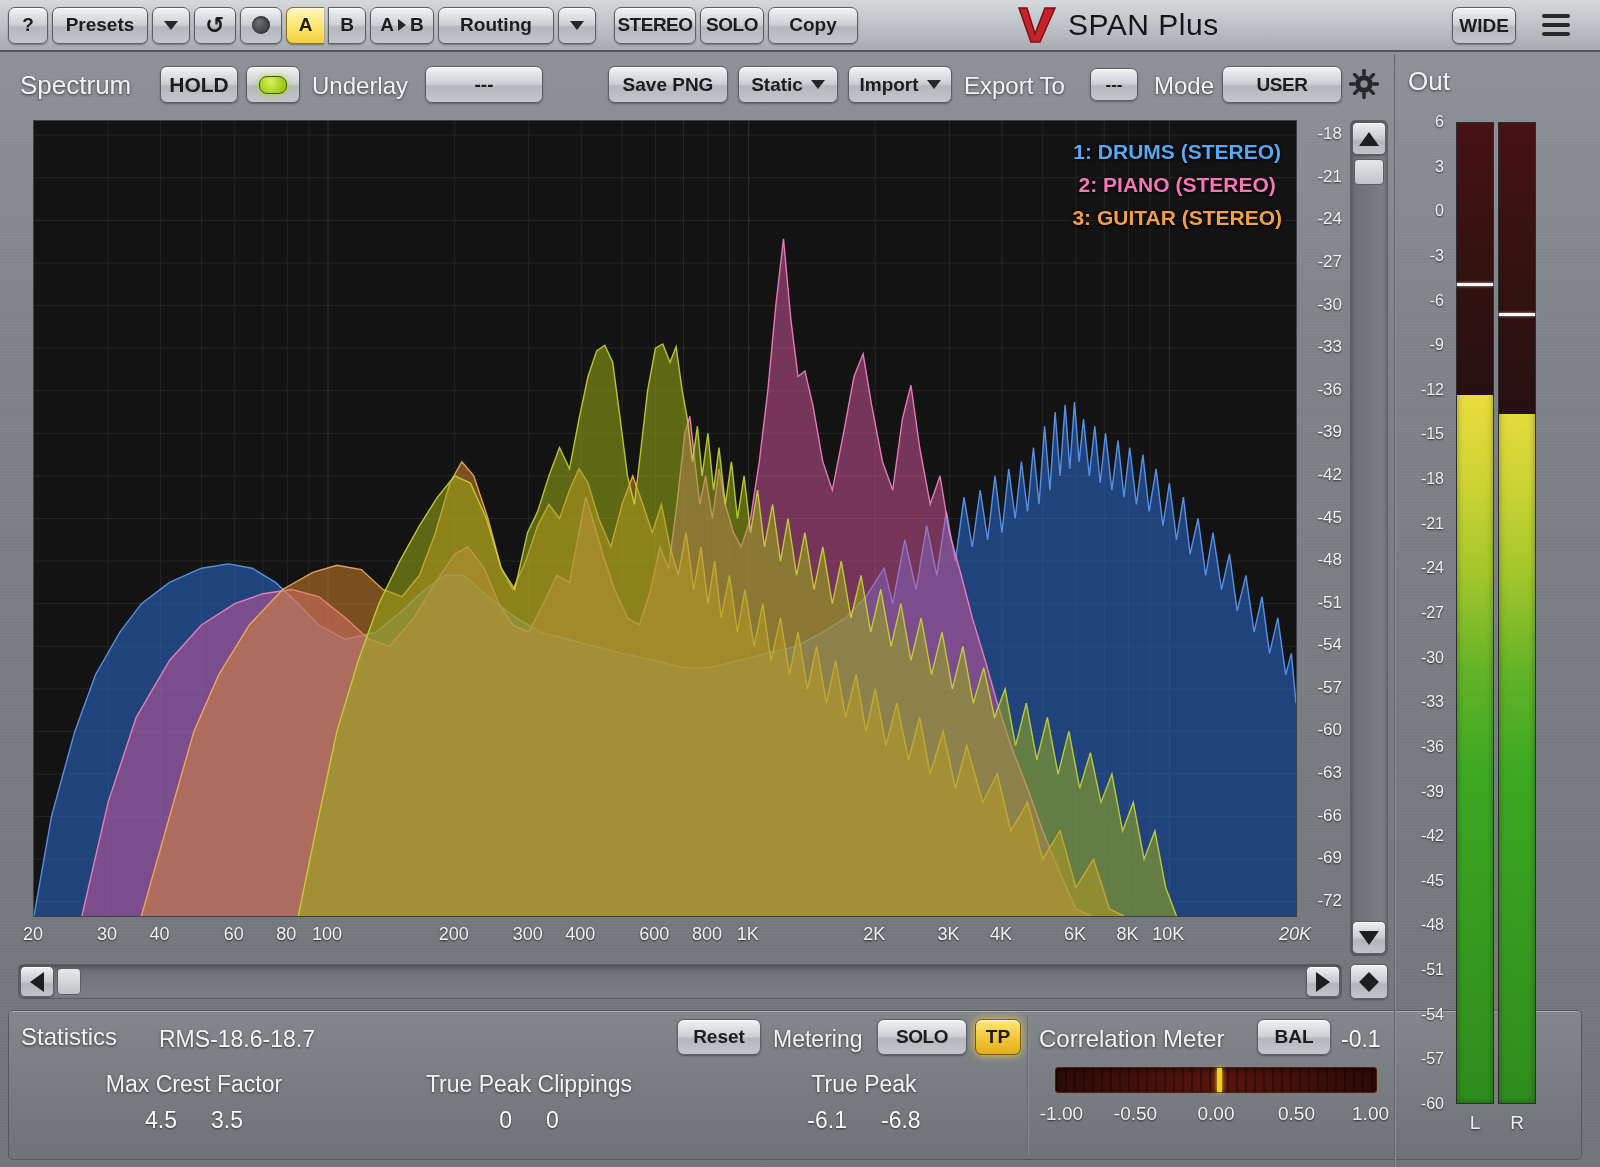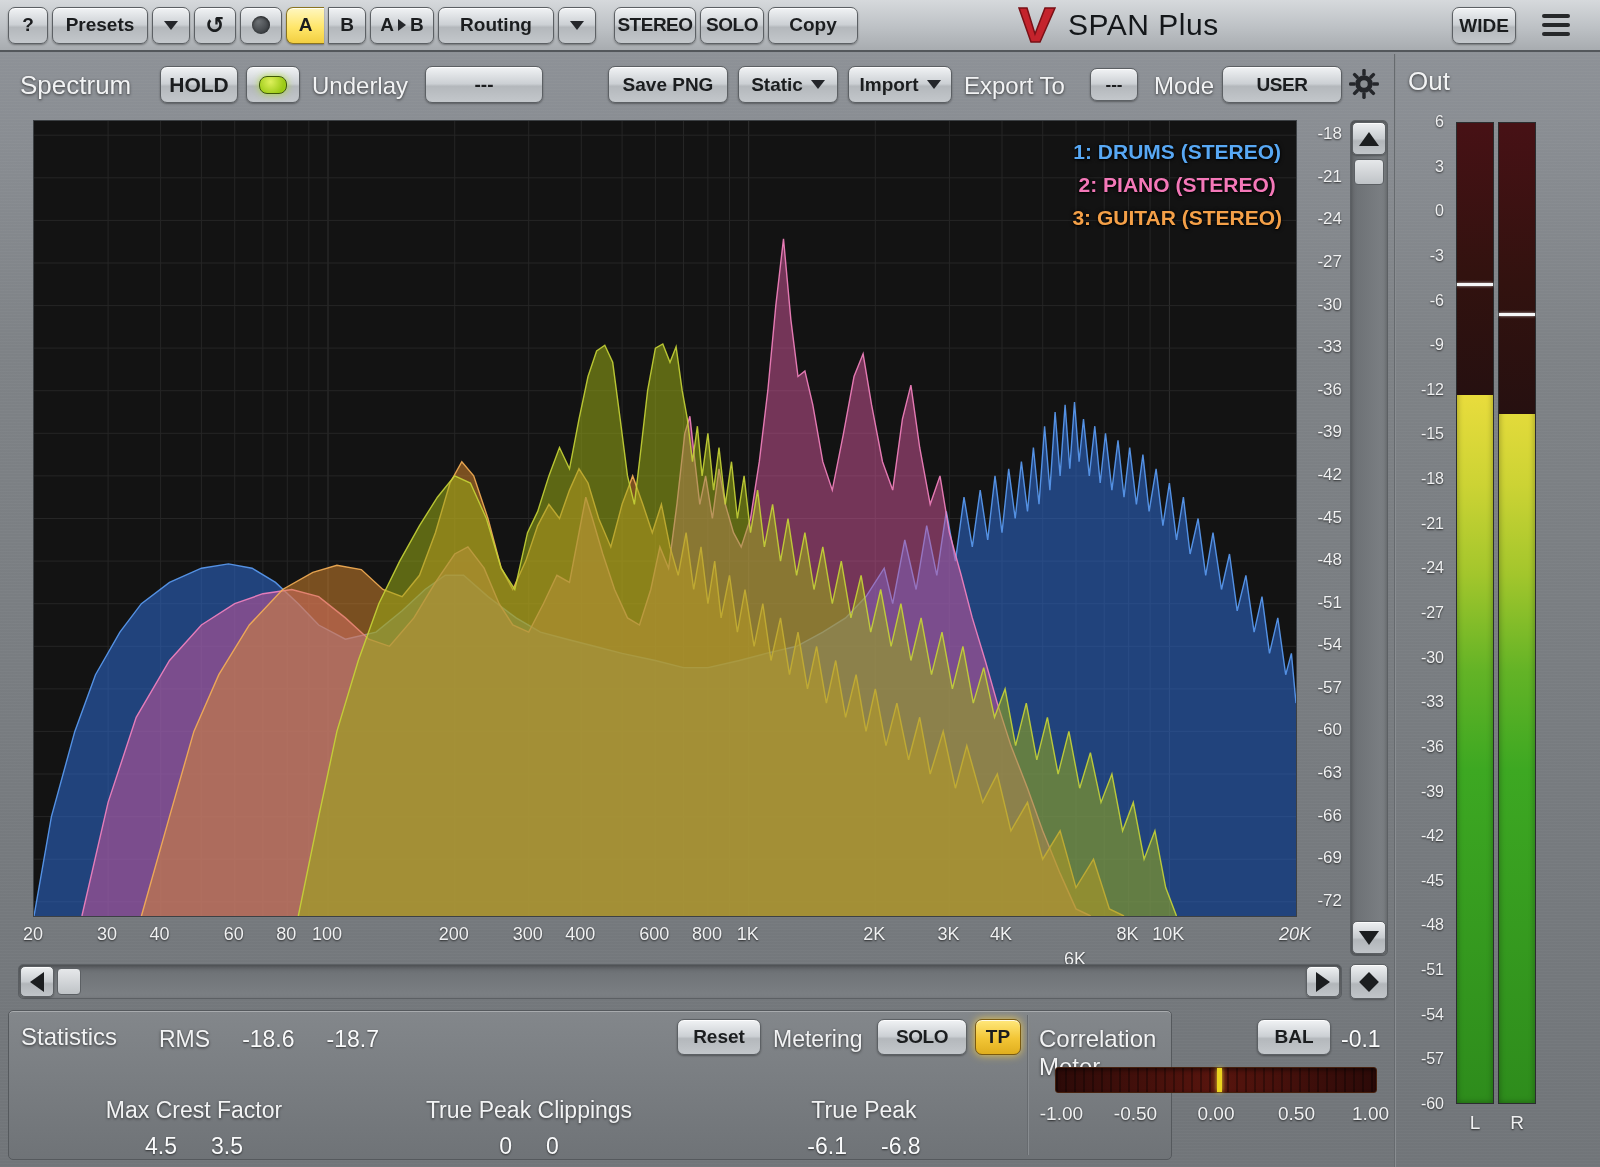--- a/index.html
+++ b/index.html
@@ -55,29 +55,29 @@
   .sq-btn{position:absolute;display:flex;align-items:center;justify-content:center;box-sizing:border-box;
     background:linear-gradient(180deg,#eef0f2 0%,#c8ccd0 50%,#b2b6ba 58%,#c1c5c9 100%);
     border:1px solid #5c6064;border-radius:5px;box-shadow:0 1px 2px rgba(0,0,0,.3),inset 0 1px 0 rgba(255,255,255,.8);}
   .tri-up-g{width:0;height:0;border-left:10px solid transparent;border-right:10px solid transparent;border-bottom:14px solid #1c1e20;}
   .tri-dn-g{width:0;height:0;border-left:10px solid transparent;border-right:10px solid transparent;border-top:14px solid #1c1e20;}
   .tri-lf-g{width:0;height:0;border-top:10px solid transparent;border-bottom:10px solid transparent;border-right:14px solid #1c1e20;}
   .tri-rt-g{width:0;height:0;border-top:10px solid transparent;border-bottom:10px solid transparent;border-left:14px solid #1c1e20;}
   .diamond{width:14px;height:14px;background:#1c1e20;transform:rotate(45deg);}
   .thumb{position:absolute;background:linear-gradient(180deg,#e6e8ea,#bfc3c7);border:1px solid #5c6064;border-radius:4px;box-sizing:border-box;}
   
-  .stats-panel{position:absolute;left:8px;top:1010px;width:1164px;height:150px;border-radius:5px;
+  .stats-panel{position:absolute;left:8px;top:1010px;width:1574px;height:150px;border-radius:5px;
     background:linear-gradient(180deg,#83878b,#6f7377);border:1px solid #55595d;
     box-shadow:inset 0 1px 0 rgba(255,255,255,.3);box-sizing:border-box;}
   .stats-divider{position:absolute;left:1018px;top:4px;bottom:4px;width:2px;
     background:linear-gradient(90deg,#55595d,#9a9ea2);}
   .sp-label{position:absolute;color:#f2f3f4;text-shadow:0 1px 3px rgba(0,0,0,.65);font-size:23px;}
   .sp-val{color:#fafbfc;font-size:23px;text-shadow:0 1px 2px rgba(0,0,0,.6);}
   .stat-group{position:absolute;text-align:center;}
-  .stat-group .gl{color:#f2f3f4;font-size:23px;text-shadow:0 1px 3px rgba(0,0,0,.6);margin-top:26px;}
+  .stat-group .gl{color:#f2f3f4;font-size:23px;text-shadow:0 1px 3px rgba(0,0,0,.6);}
   .stat-group .gv{display:flex;justify-content:center;gap:34px;margin-top:9px;}
   .corr-bar{position:absolute;left:1046px;top:56px;width:322px;height:26px;border:1px solid #46200e;border-radius:3px;box-sizing:border-box;
     background:repeating-linear-gradient(90deg,rgba(0,0,0,.3) 0 2px,transparent 2px 9px),
                linear-gradient(90deg,#2c0a08 0%,#58150e 50%,#2c0a08 100%);
     box-shadow:inset 0 2px 4px rgba(0,0,0,.5);}
   .corr-marker{position:absolute;top:0;bottom:0;width:5px;margin-left:-2px;background:#ecd41e;box-shadow:0 0 5px rgba(255,230,60,.9);}
   .corr-scale{position:absolute;left:1046px;top:92px;width:322px;height:24px;}
   .corr-scale span{position:absolute;transform:translateX(-50%);color:#f0f1f2;font-size:19px;text-shadow:0 1px 2px rgba(0,0,0,.7);}
   
   .meter-divider{position:absolute;left:1394px;top:54px;bottom:0;width:2px;background:linear-gradient(90deg,#55595d,#9a9ea2);}
@@ -296,21 +296,21 @@
       <span class="ftick" style="left: 23.299%;">100</span>
       <span class="ftick" style="left: 33.3333%;">200</span>
       <span class="ftick" style="left: 39.203%;">300</span>
       <span class="ftick" style="left: 43.3677%;">400</span>
       <span class="ftick" style="left: 49.2374%;">600</span>
       <span class="ftick" style="left: 53.402%;">800</span>
       <span class="ftick" style="left: 56.6323%;">1K</span>
       <span class="ftick" style="left: 66.6667%;">2K</span>
       <span class="ftick" style="left: 72.5364%;">3K</span>
       <span class="ftick" style="left: 76.701%;">4K</span>
-      <span class="ftick" style="left: 82.5707%; margin-top: 25px;">6K</span>
+      <span class="ftick" style="left: 82.5707%;">6K</span>
       <span class="ftick" style="left: 86.7353%;">8K</span>
       <span class="ftick" style="left: 89.9657%;">10K</span>
       <span class="ftick" style="left: 100%; font-style: italic;">20K</span>
     </div>
 
   <div class="vscroll">
     <div class="sq-btn" style="left:1px;top:1px;width:34px;height:33px">
         <i class="tri-up-g"></i>
       </div>
     <div class="thumb" style="left:3px;top:38px;width:30px;height:26px"></div>
@@ -327,21 +327,21 @@
     <div class="sq-btn" style="right:1px;top:1px;width:34px;height:31px">
         <i class="tri-rt-g"></i>
       </div>
   </div>
   <div class="sq-btn" style="left:1350px;top:964px;width:38px;height:35px">
       <i class="diamond"></i>
     </div>
 
   <div class="stats-panel">
     <div class="sp-label" style="left:12px;top:12px;font-size:24px">Statistics</div>
-    <div style="position:absolute;left:150px;top:15px;display:flex;gap:32px">
+    <div style="position:absolute;left:150px;top:15px;display:flex;">
       <span class="sp-label" style="position:static">RMS</span>
       <span class="sp-val">-18.6</span>
       <span class="sp-val">-18.7</span>
     </div>
     <div class="btn" style="position:absolute;left:668px;top:8px;width:84px;height:36px">
         <span>Reset</span>
       </div>
     <div class="sp-label" style="left:764px;top:15px">Metering</div>
     <div class="btn" style="position:absolute;left:868px;top:8px;width:90px;height:36px;letter-spacing:-.5px">
         <span>SOLO</span>

